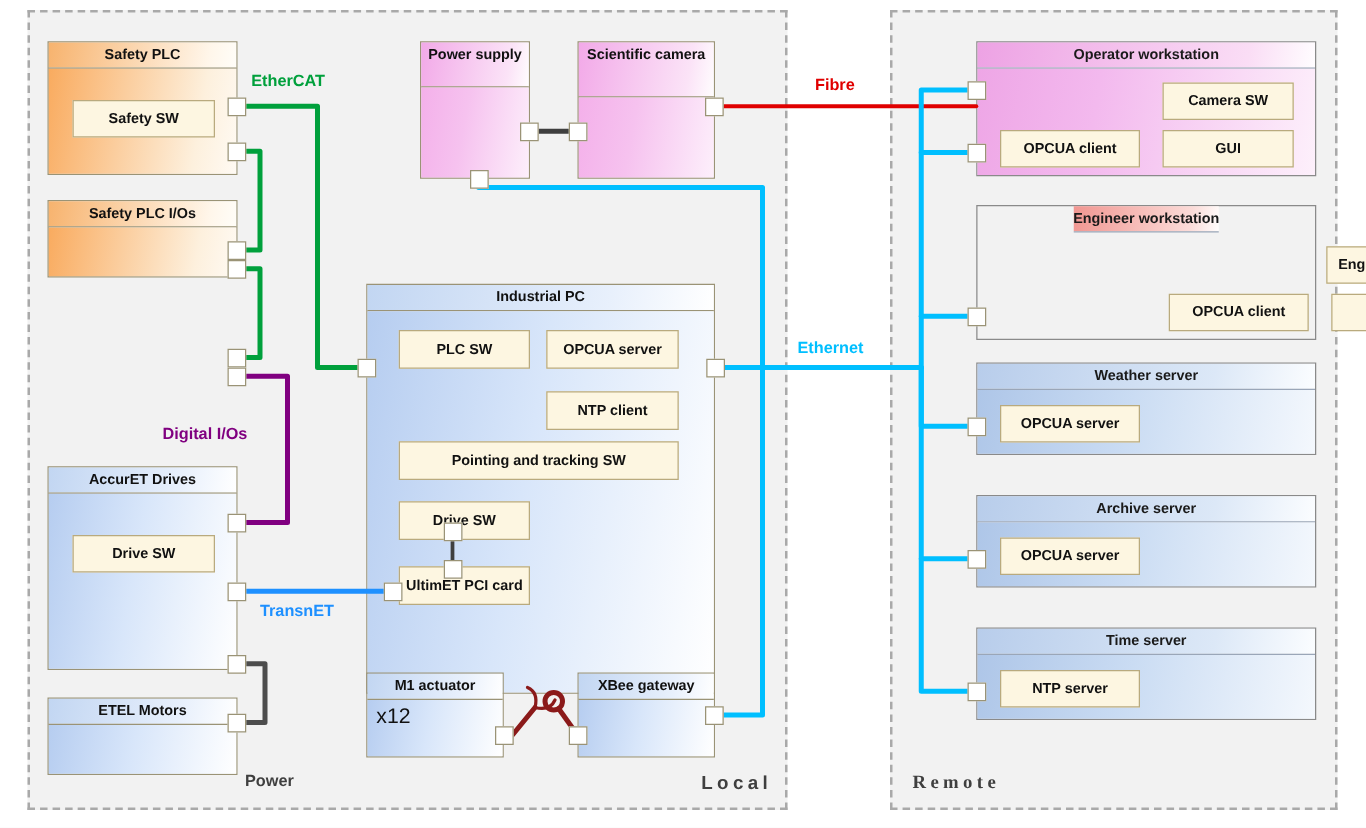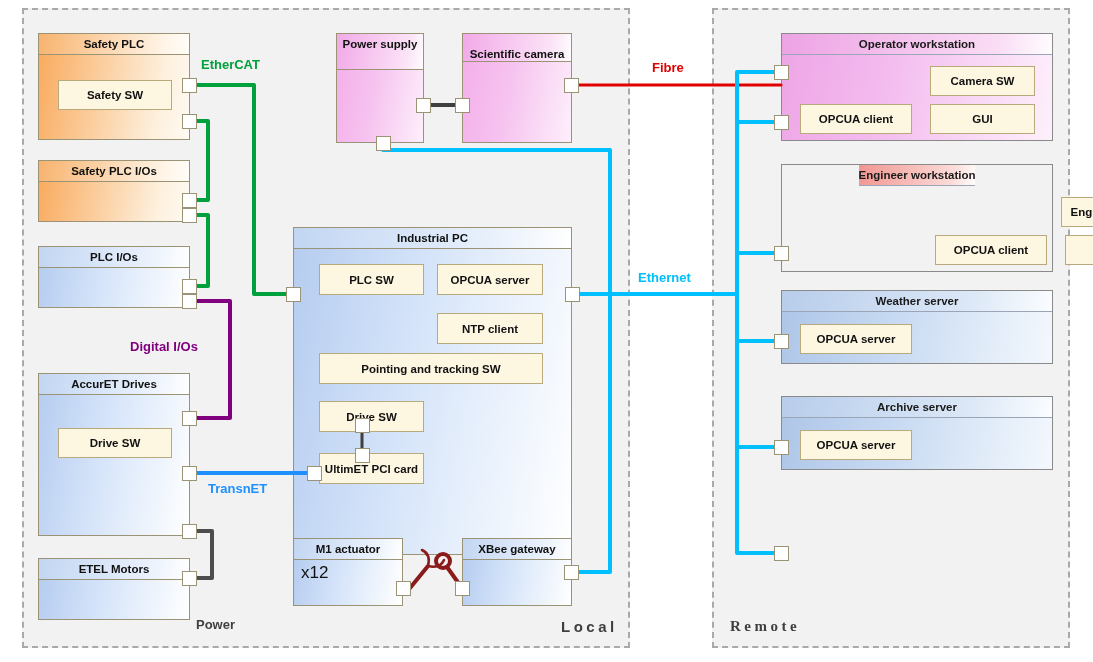--- a/index.html
+++ b/index.html
@@ -121,24 +121,20 @@
   <div class="port" style="left:182px;top:78px;"></div>
   <div class="port" style="left:182px;top:114px;"></div>
 
   <div class="dev" style="left:38px;top:160px;width:152px;height:62px;">
     <div class="hdr fill-orange-h">Safety PLC I/Os</div>
     <div class="body fill-orange"></div>
   </div>
   <div class="port" style="left:182px;top:193px;"></div>
   <div class="port" style="left:182px;top:208px;"></div>
 
-  <div class="dev" style="left:38px;top:246px;width:152px;height:62px;">
-    <div class="hdr fill-blue-h">PLC I/Os</div>
-    <div class="body fill-blue"></div>
-  </div>
   <div class="port" style="left:182px;top:279px;"></div>
   <div class="port" style="left:182px;top:294px;"></div>
 
   <div class="dev" style="left:38px;top:373px;width:152px;height:163px;">
     <div class="hdr fill-blue-h">AccurET Drives</div>
     <div class="body fill-blue">
       <div class="sw" style="left:19px;top:33px;width:114px;height:30px;">Drive SW</div>
     </div>
   </div>
   <div class="port" style="left:182px;top:411px;"></div>
@@ -152,21 +148,21 @@
   <div class="port" style="left:182px;top:571px;"></div>
 
   <div class="dev" style="left:336px;top:33px;width:88px;height:110px;">
     <div class="hdr fill-pink-h" style="height:36px;line-height:15px;padding-top:3px;">Power supply</div>
     <div class="body fill-pink"></div>
   </div>
   <div class="port" style="left:416px;top:98px;"></div>
   <div class="port" style="left:376px;top:136px;"></div>
 
   <div class="dev" style="left:462px;top:33px;width:110px;height:110px;">
-    <div class="hdr fill-pink-h" style="height:28px;line-height:15px;padding-top:13px;">Scientific camera</div>
+    <div class="hdr fill-pink-h" style="height:44px;line-height:15px;padding-top:3px;">Scientific camera</div>
     <div class="body fill-pink"></div>
   </div>
   <div class="port" style="left:455px;top:98px;"></div>
   <div class="port" style="left:564px;top:78px;"></div>
 
   <div class="dev" style="left:293px;top:227px;width:279px;height:328px;">
     <div class="hdr fill-blue-h">Industrial PC</div>
     <div class="body fill-blue">
       <div class="sw" style="left:25px;top:15px;width:105px;height:31px;">PLC SW</div>
       <div class="sw" style="left:143px;top:15px;width:106px;height:31px;">OPCUA server</div>
@@ -227,15 +223,21 @@
   <div class="port" style="left:774px;top:334px;"></div>
 
   <div class="dev srv" style="left:781px;top:396px;width:272px;height:74px;">
     <div class="hdr fill-srvblue-h">Archive server</div>
     <div class="body fill-srvblue">
       <div class="sw" style="left:18px;top:12px;width:112px;height:30px;">OPCUA server</div>
     </div>
   </div>
   <div class="port" style="left:774px;top:440px;"></div>
 
+  <div class="dev srv" style="left:781px;top:502px;width:272px;height:74px;">
+    <div class="hdr fill-srvblue-h">Time server</div>
+    <div class="body fill-srvblue">
+      <div class="sw" style="left:18px;top:12px;width:112px;height:30px;">NTP server</div>
+    </div>
+  </div>
   <div class="port" style="left:774px;top:546px;"></div>
 
 </div>
 
 </body></html>

